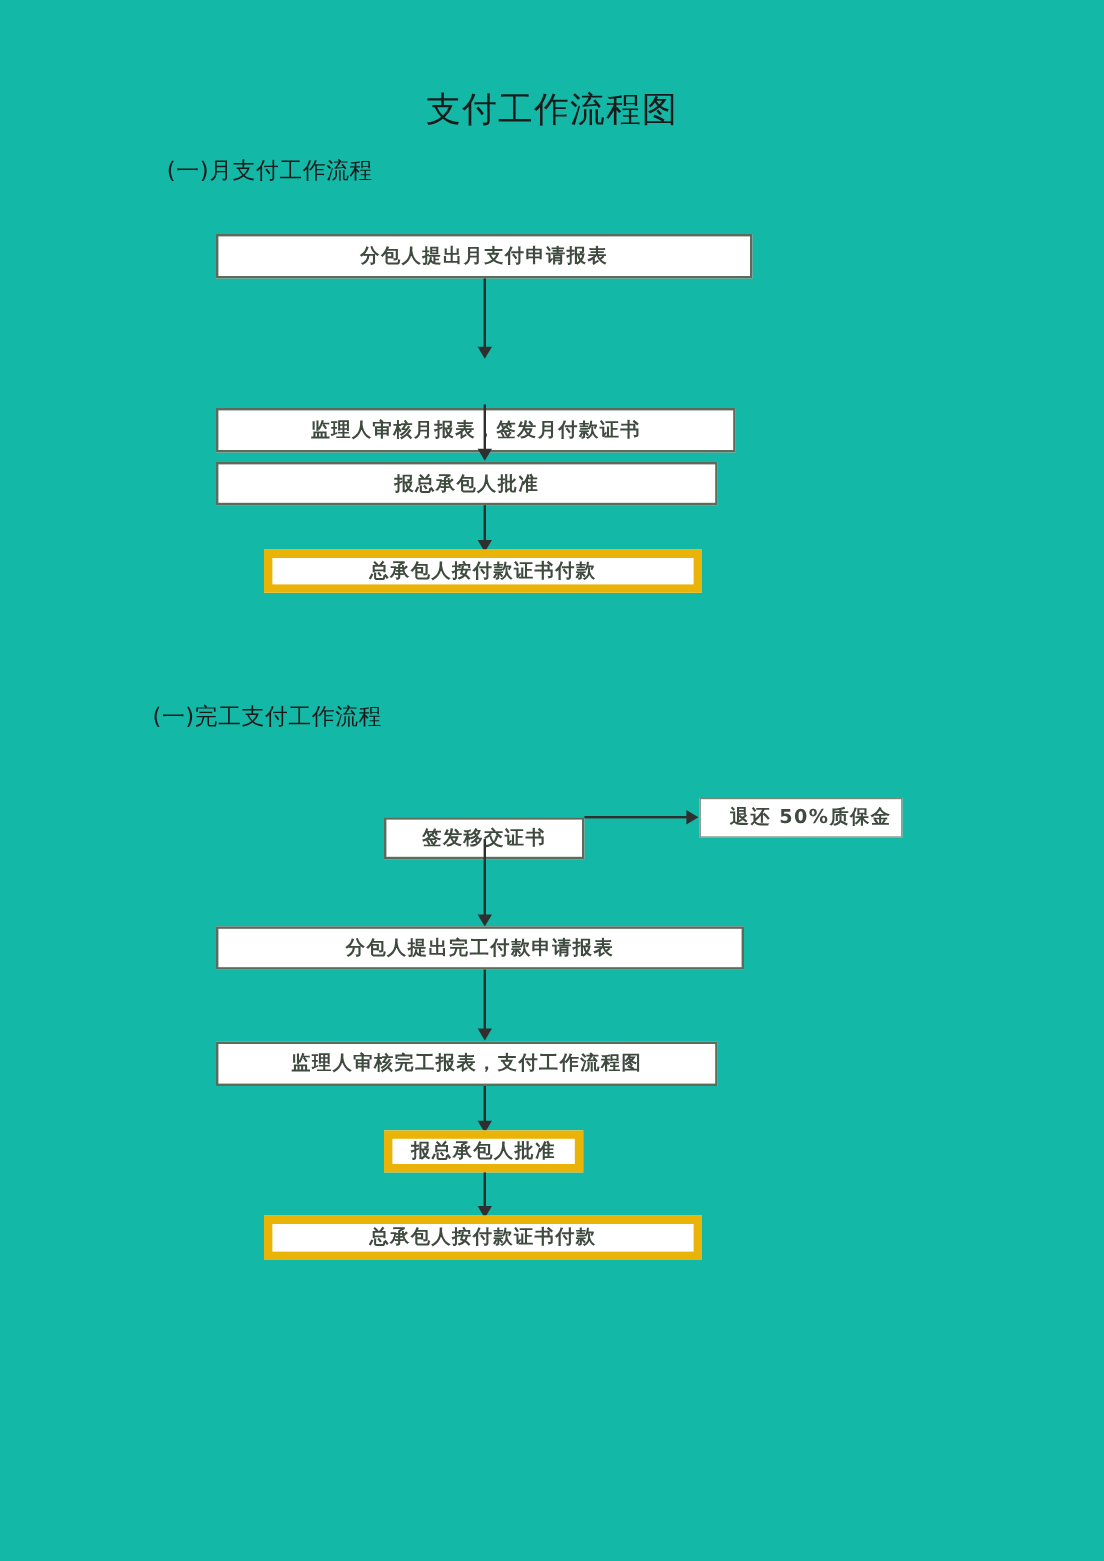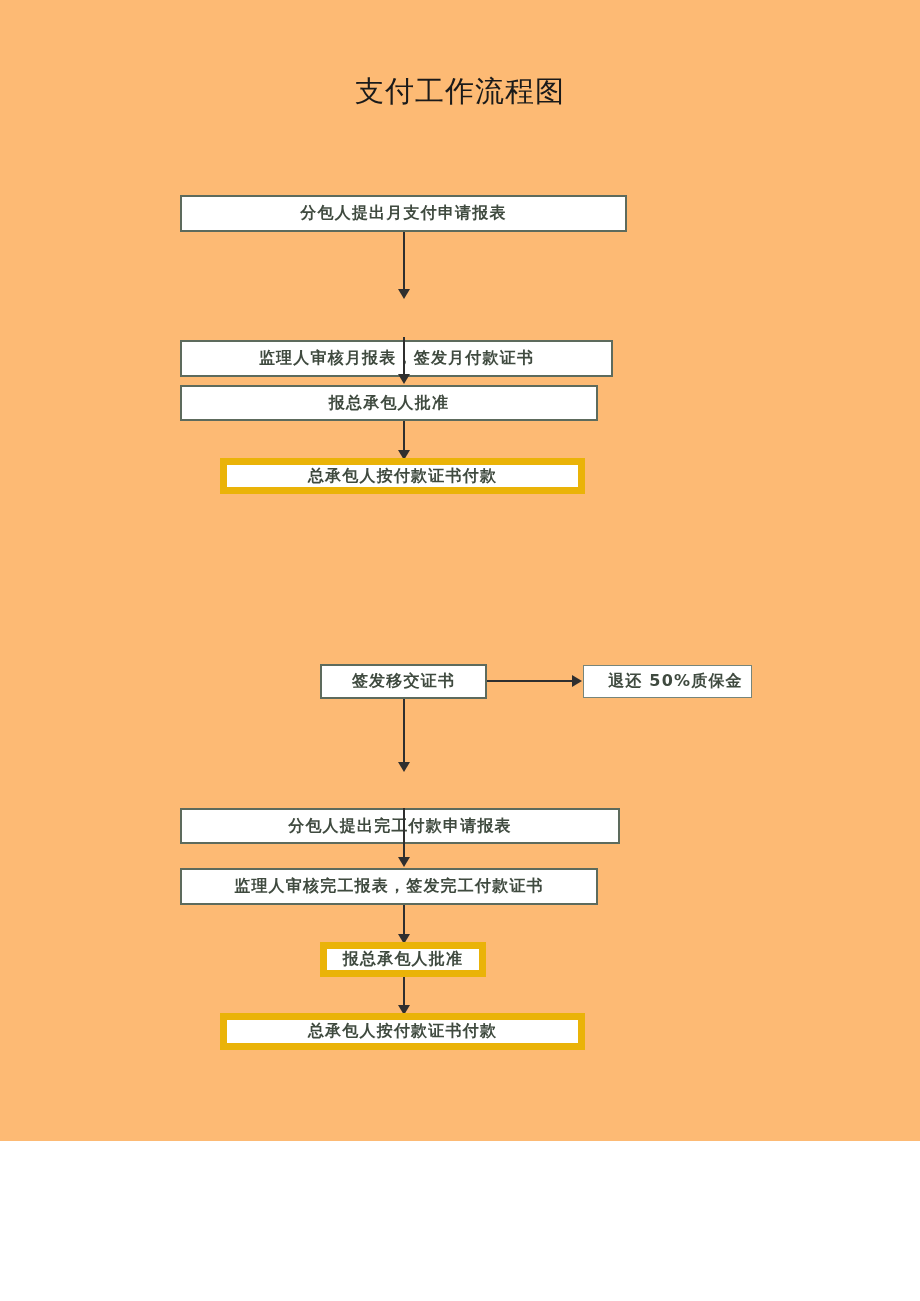--- a/index.html
+++ b/index.html
@@ -7,22 +7,22 @@
     padding: 0;
     background: #ffffff;
   }
   body {
     font-family: "DejaVu Sans", "Liberation Sans", sans-serif;
     color: #000000;
   }
   .page {
     position: relative;
     width: 920px;
-    height: 1141px;
-    background: #fdba74;
+    height: 1301px;
+    background: #14b8a6;
     overflow: hidden;
   }
 
   
   .doc-title {
     position: absolute;
     left: 0;
     top: 72px;
     width: 920px;
     text-align: center;
@@ -92,20 +92,21 @@
     border-left: 10px solid #2f2f2f;
   }
 </style>
 </head>
 <body>
 
 <div class="page">
 
   <div class="doc-title">支付工作流程图</div>
 
+  <div class="section-heading" id="heading-1">(一)月支付工作流程</div>
 
   <div>
 
     <div class="flow-box dark" style="left:180px; top:195px; width:447px; height:37px;">分包人提出月支付申请报表</div>
 
     <div class="v-line" style="left:403px; top:232px; height:58px;"></div>
     <div class="arrow-down" style="left:398px; top:289px;"></div>
 
     <div class="flow-box dark" style="left:180px; top:300px; width:433px; height:37px;margin-top:40px;">监理人审核月报表，签发月付款证书</div>
 
@@ -114,39 +115,40 @@
 
     <div class="flow-box dark" style="left:180px; top:385px; width:418px; height:36px;">报总承包人批准</div>
 
     <div class="v-line" style="left:403px; top:421px; height:31px;"></div>
     <div class="arrow-down" style="left:398px; top:450px;"></div>
 
     <div class="flow-box light" style="left:220px; top:458px; width:365px; height:36px;">总承包人按付款证书付款</div>
 
   </div>
 
+  <div class="section-heading" id="heading-2">(一)完工支付工作流程</div>
 
   <div>
 
-    <div class="flow-box dark" style="left:320px; top:664px; width:167px; height:35px;">签发移交证书</div>
+    <div class="flow-box dark" style="left:320px; top:681px; width:167px; height:35px;">签发移交证书</div>
 
     <div class="h-line" style="left:487px; top:680px; width:86px;"></div>
     <div class="arrow-right" style="left:572px; top:675px;"></div>
 
     <div class="flow-box medium" style="left:583px; top:665px; width:169px; height:33px;padding-left:16px;">退还 50%质保金</div>
 
     <div class="v-line" style="left:403px; top:699px; height:64px;"></div>
     <div class="arrow-down" style="left:398px; top:762px;"></div>
 
-    <div class="flow-box dark" style="left:180px; top:772px; width:440px; height:36px;margin-top:36px;">分包人提出完工付款申请报表</div>
+    <div class="flow-box dark" style="left:180px; top:772px; width:440px; height:36px;">分包人提出完工付款申请报表</div>
 
     <div class="v-line" style="left:403px; top:808px; height:50px;"></div>
     <div class="arrow-down" style="left:398px; top:857px;"></div>
 
-    <div class="flow-box dark" style="left:180px; top:868px; width:418px; height:37px;">监理人审核完工报表，签发完工付款证书</div>
+    <div class="flow-box dark" style="left:180px; top:868px; width:418px; height:37px;">监理人审核完工报表，支付工作流程图</div>
 
     <div class="v-line" style="left:403px; top:905px; height:31px;"></div>
     <div class="arrow-down" style="left:398px; top:934px;"></div>
 
     <div class="flow-box light" style="left:320px; top:942px; width:166px; height:35px;">报总承包人批准</div>
 
     <div class="v-line" style="left:403px; top:977px; height:29px;"></div>
     <div class="arrow-down" style="left:398px; top:1005px;"></div>
 
     <div class="flow-box light" style="left:220px; top:1013px; width:365px; height:37px;">总承包人按付款证书付款</div>

